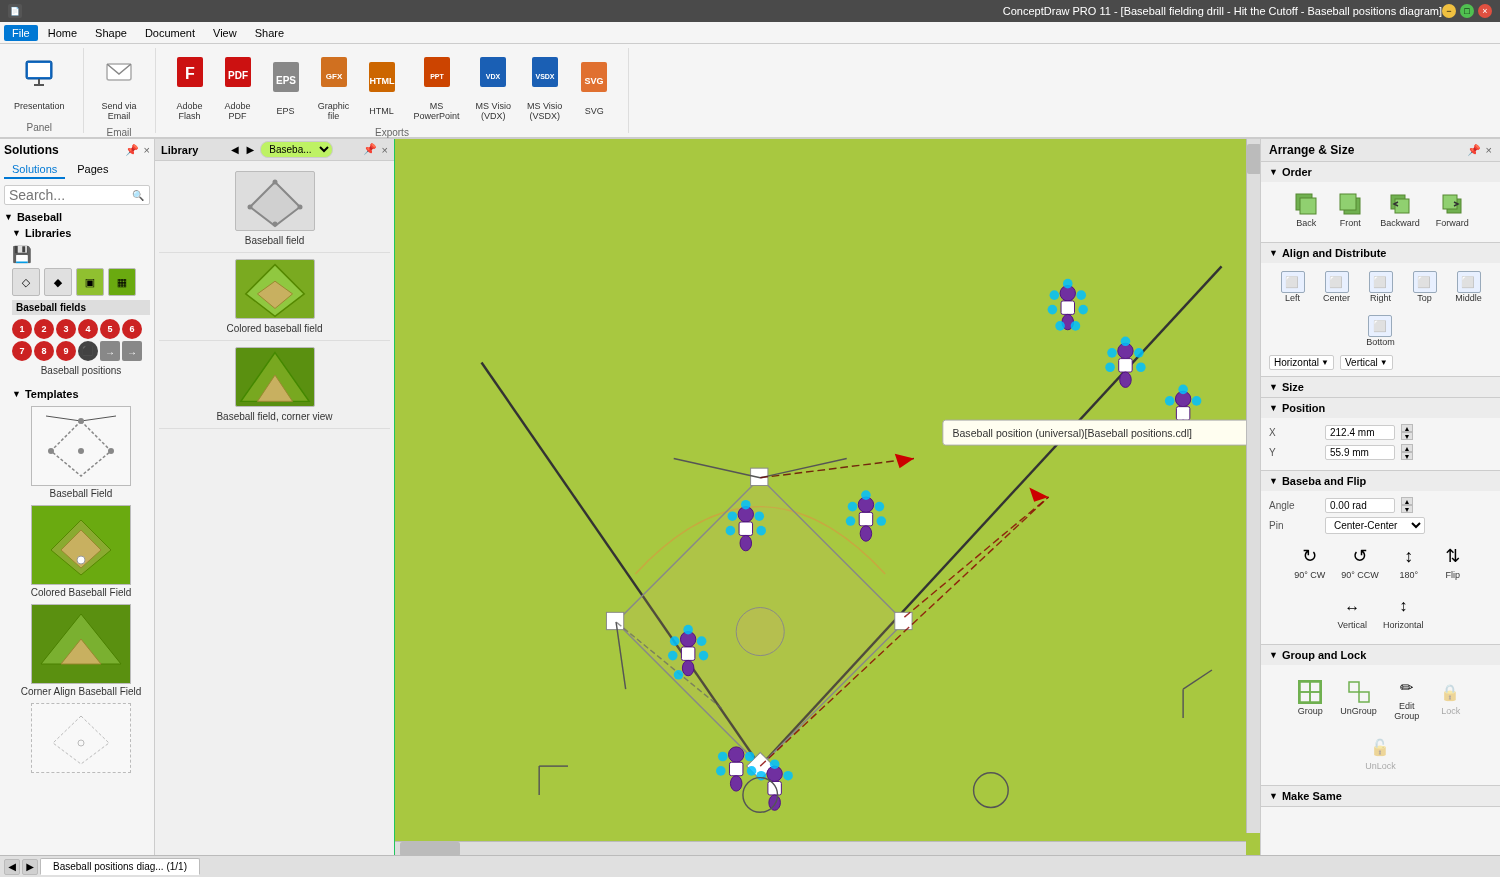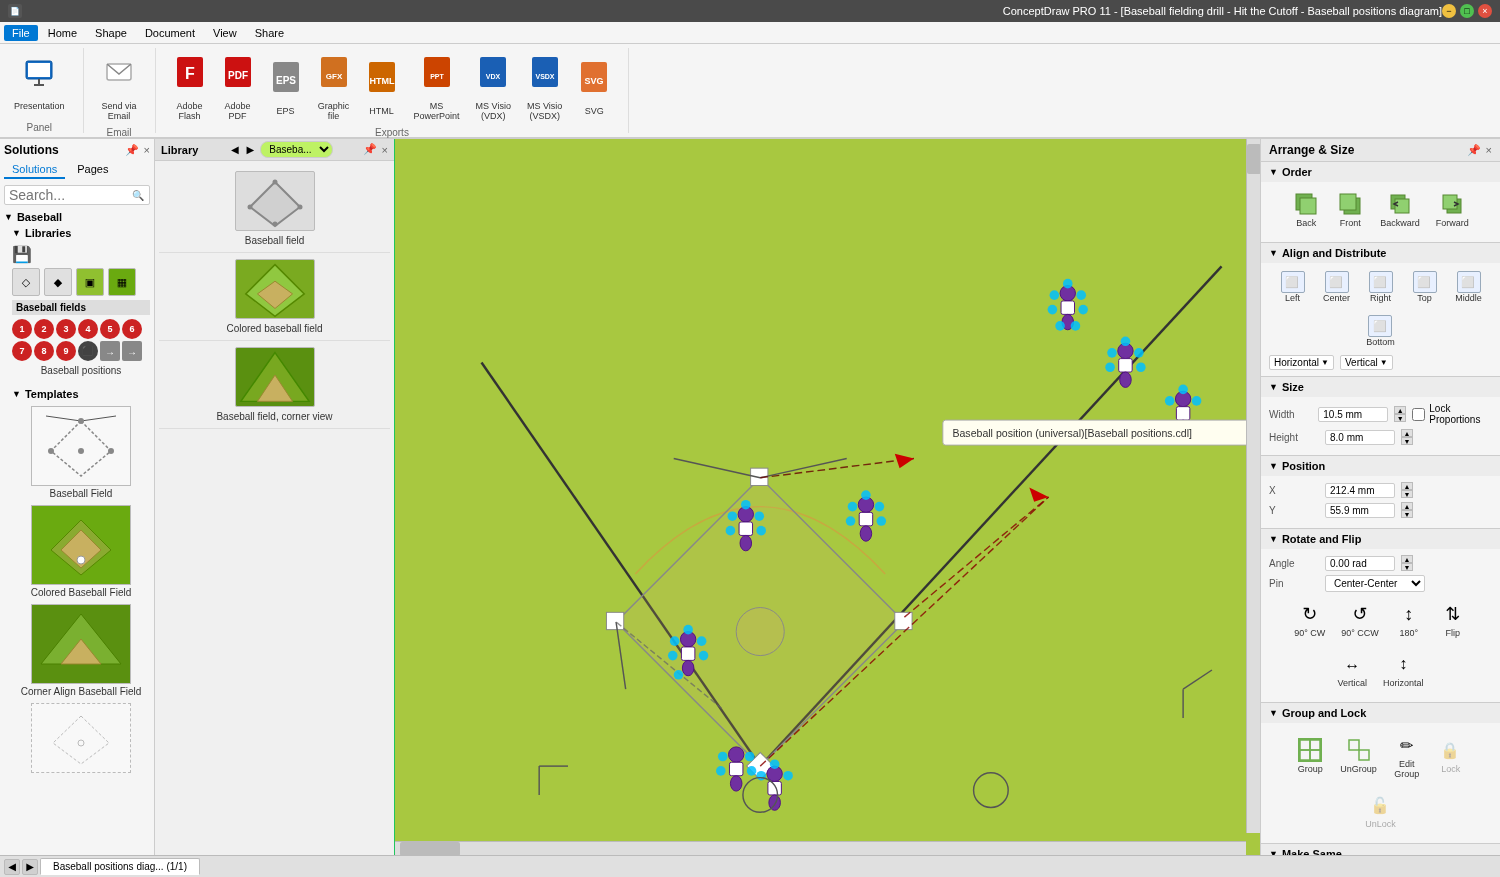--- a/index.html
+++ b/index.html
@@ -664,42 +664,20 @@
           </div>
         </div>
       </div>
     </div>
 
     <div class="rp-section">
       <div class="rp-section-header">
         <span class="arrow">▼</span>
         <span>Size</span>
       </div>
-      <div class="rp-content">
-        <div class="rp-field-row">
-          <span class="rp-field-label">Width</span>
-          <input class="rp-input" type="text" value="10.5 mm" style="">
-          <div class="rp-spinner">
-            <div class="rp-spinner-btn">▲</div>
-            <div class="rp-spinner-btn">▼</div>
-          </div>
-          <div class="rp-checkbox-row">
-            <input type="checkbox" style="">
-            <span>Lock Proportions</span>
-          </div>
-        </div>
-        <div class="rp-field-row">
-          <span class="rp-field-label">Height</span>
-          <input class="rp-input" type="text" value="8.0 mm" style="">
-          <div class="rp-spinner">
-            <div class="rp-spinner-btn">▲</div>
-            <div class="rp-spinner-btn">▼</div>
-          </div>
-        </div>
-      </div>
     </div>
 
     <div class="rp-section">
       <div class="rp-section-header">
         <span class="arrow">▼</span>
         <span>Position</span>
       </div>
       <div class="rp-content">
         <div class="rp-field-row">
           <span class="rp-field-label">X</span>
@@ -716,21 +694,21 @@
             <div class="rp-spinner-btn">▲</div>
             <div class="rp-spinner-btn">▼</div>
           </div>
         </div>
       </div>
     </div>
 
     <div class="rp-section">
       <div class="rp-section-header">
         <span class="arrow">▼</span>
-        <span>Rotate and Flip</span>
+        <span>Baseba and Flip</span>
       </div>
       <div class="rp-content">
         <div class="rp-field-row">
           <span class="rp-field-label">Angle</span>
           <input class="rp-input" type="text" value="0.00 rad" style="">
           <div class="rp-spinner">
             <div class="rp-spinner-btn">▲</div>
             <div class="rp-spinner-btn">▼</div>
           </div>
         </div>

